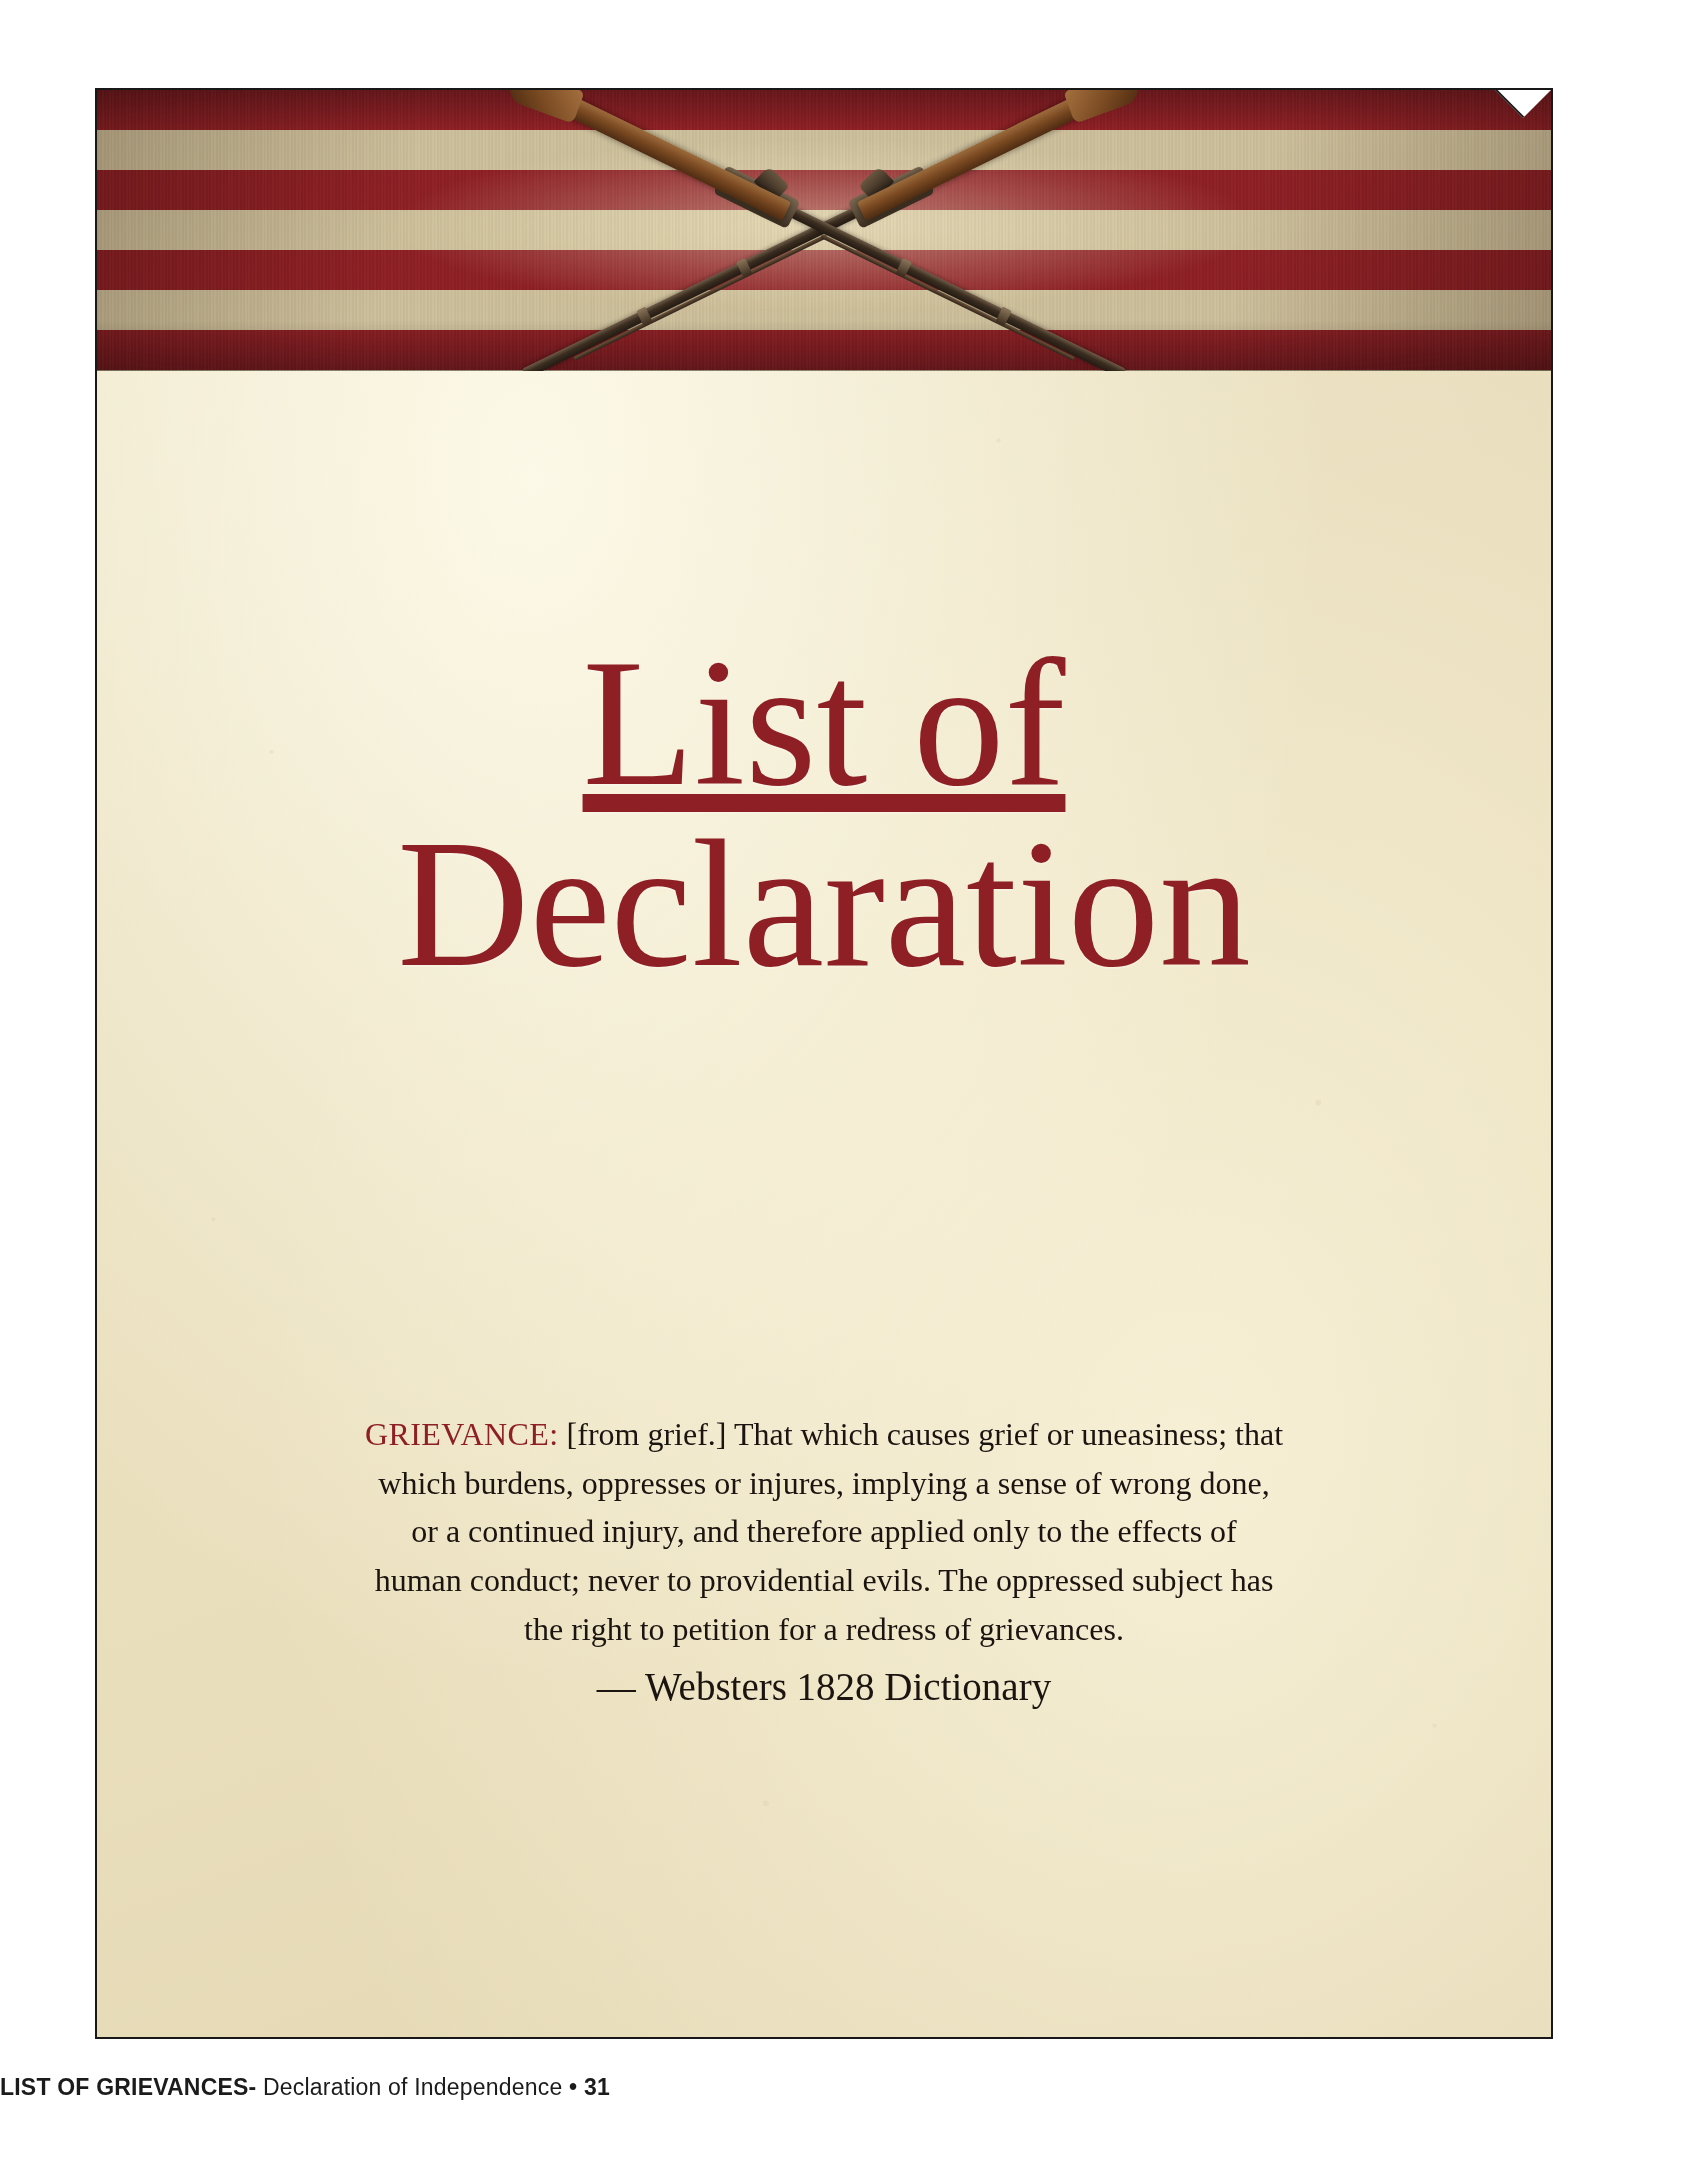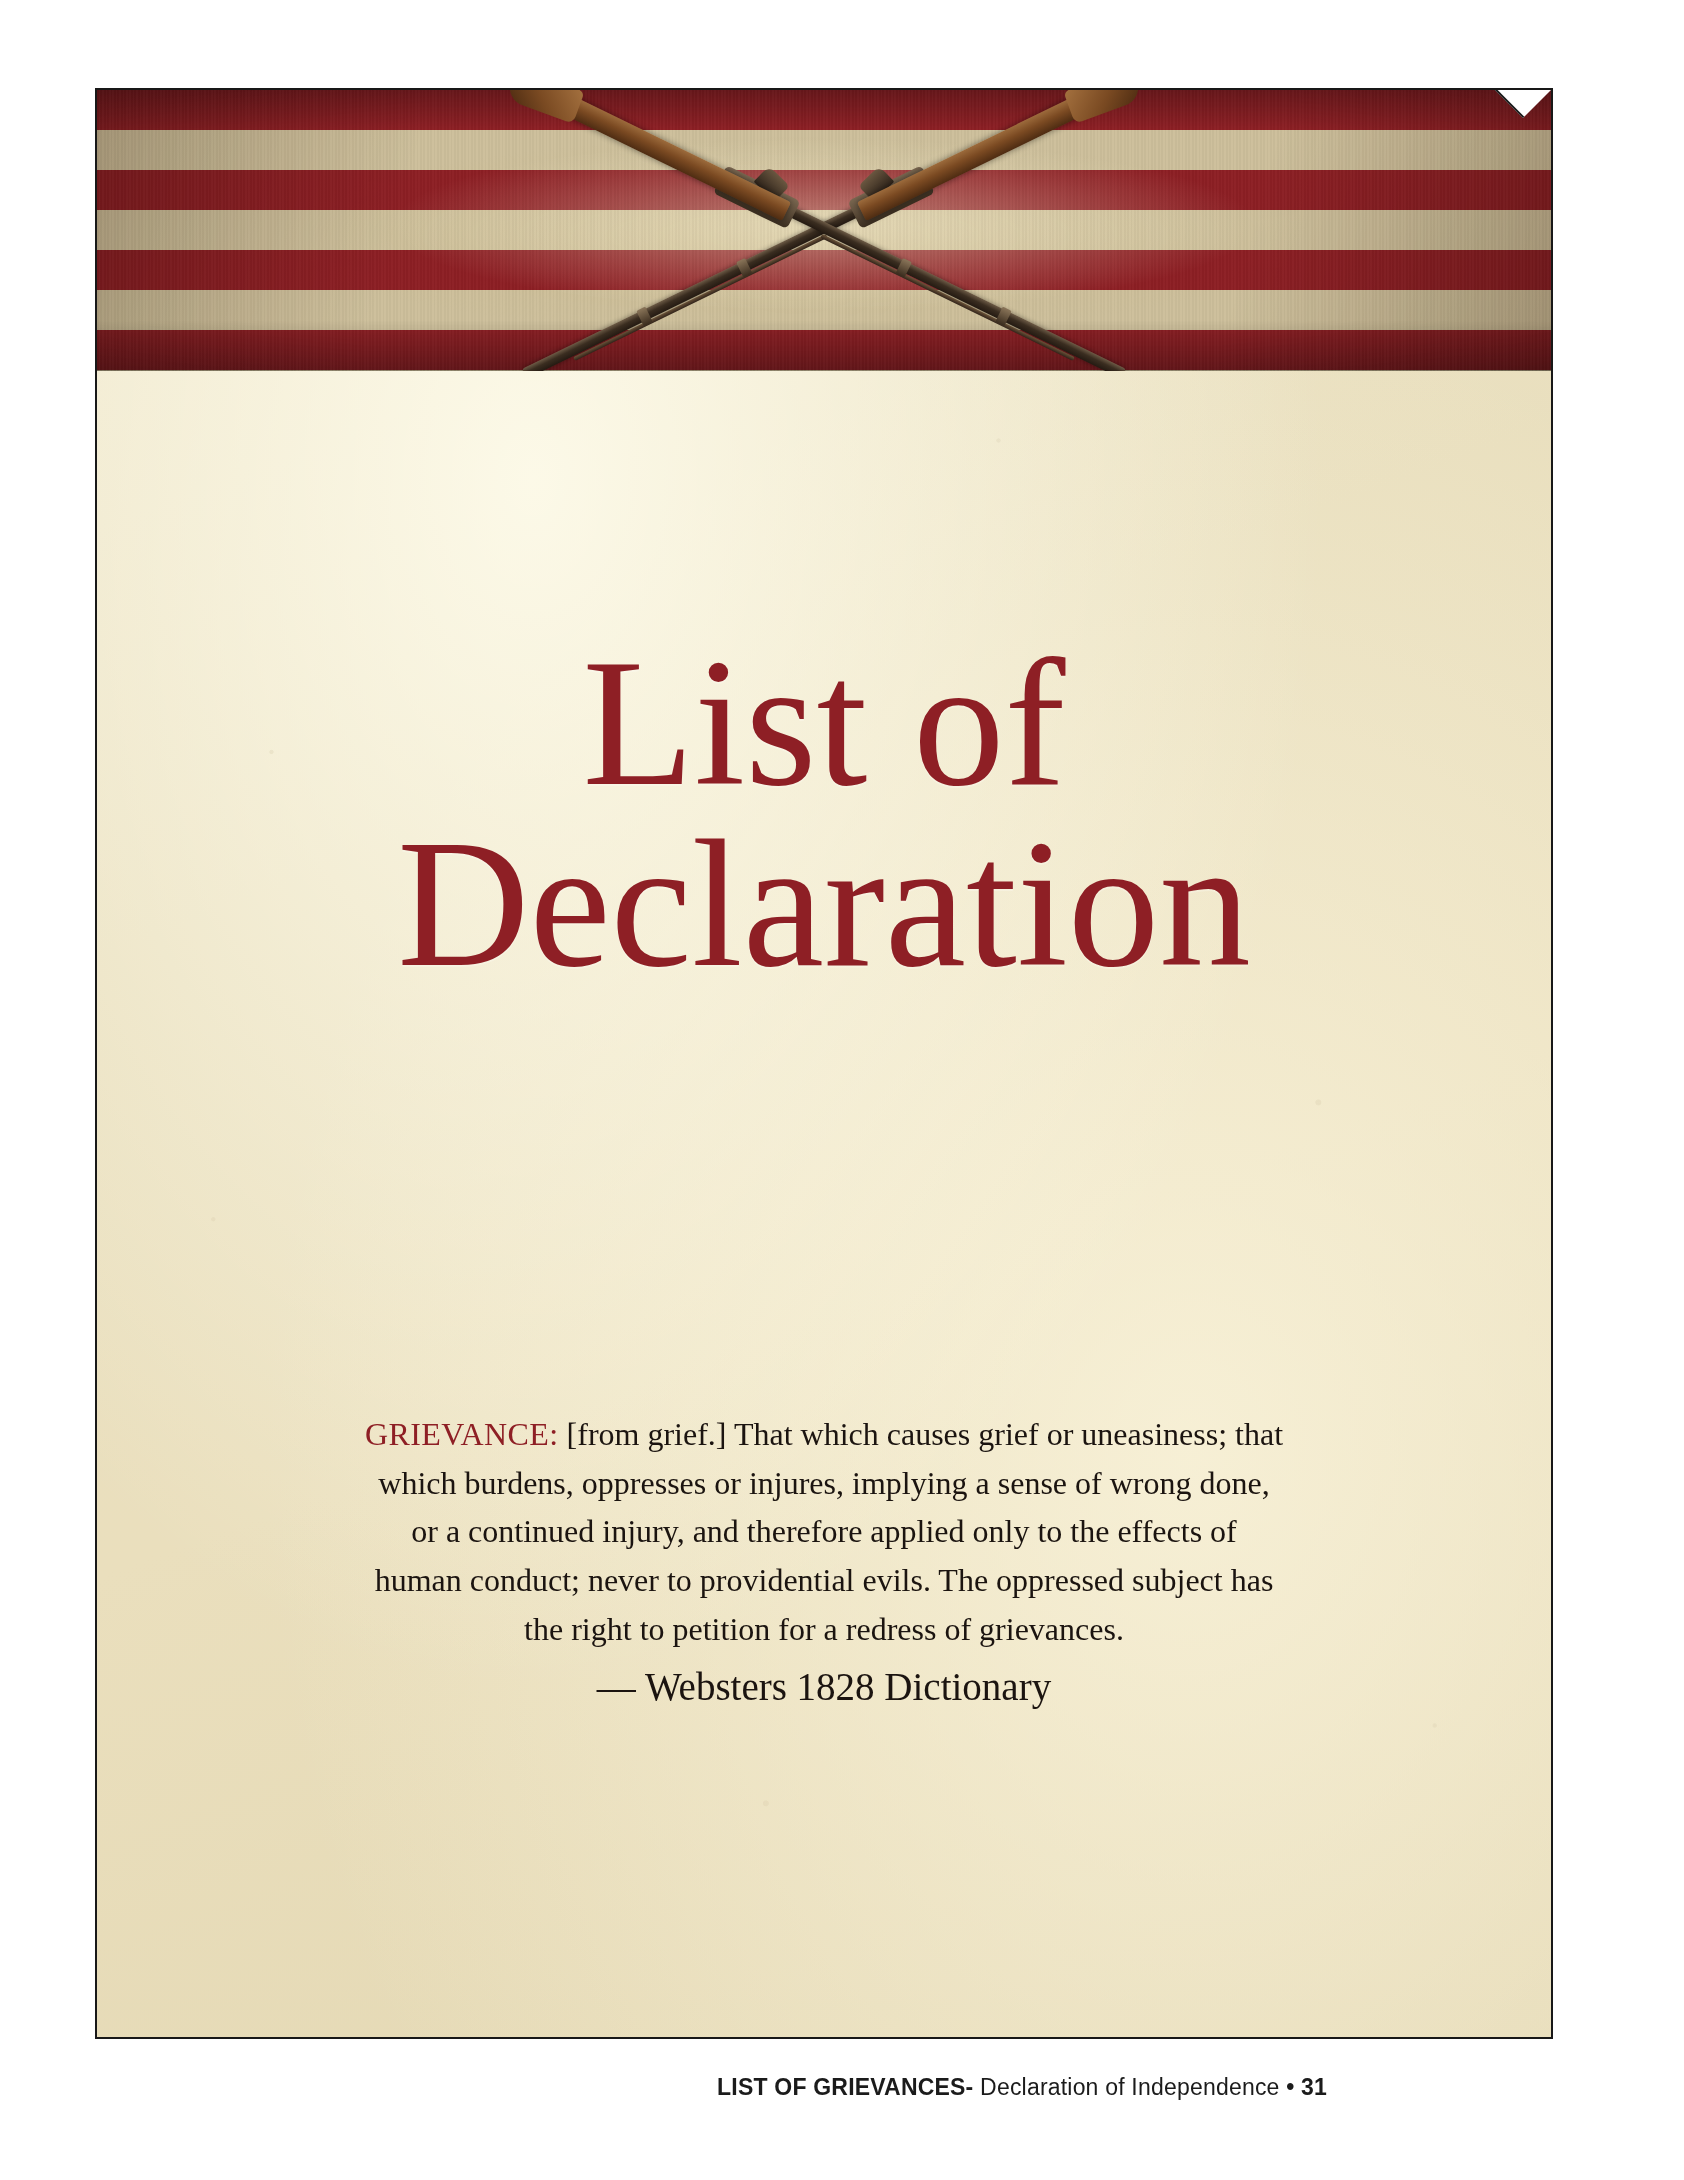--- a/index.html
+++ b/index.html
@@ -200,21 +200,21 @@
     z-index: 5;
   }
   .title-line {
     font-family: "Liberation Serif", serif;
     color: #8e1f25;
     font-weight: 400;
     line-height: .96;
     letter-spacing: 0px;
     text-shadow: 0 1.7px 0 rgba(255,255,255,.25);
   }
-  #title-line-1 { font-size: 183px; }
+  #title-line-1 { font-size: 183px; text-decoration: underline; }
   #title-line-2 { font-size: 183px; margin-top: 5.1px; }
 
   
   #definition {
     position: absolute;
     left: 50%;
     top: 1320px;
     width: 920px;
     margin-left: -460px;
     text-align: center;
@@ -237,21 +237,20 @@
   }
 
   
   #footer {
     position: absolute;
     left: 0;
     top: 2074px;
     width: 1453px;
     padding-right: 126px;
     box-sizing: border-box;
-    text-align: right;
     font-family: "Liberation Sans", sans-serif;
     font-size: 23px;
     color: #1b1b1b;
     letter-spacing: 0.2px;
     z-index: 7;
   }
   #footer .f-strong { font-weight: 700; }
   #footer .f-sep { font-weight: 700; }
 </style>
 </head>

